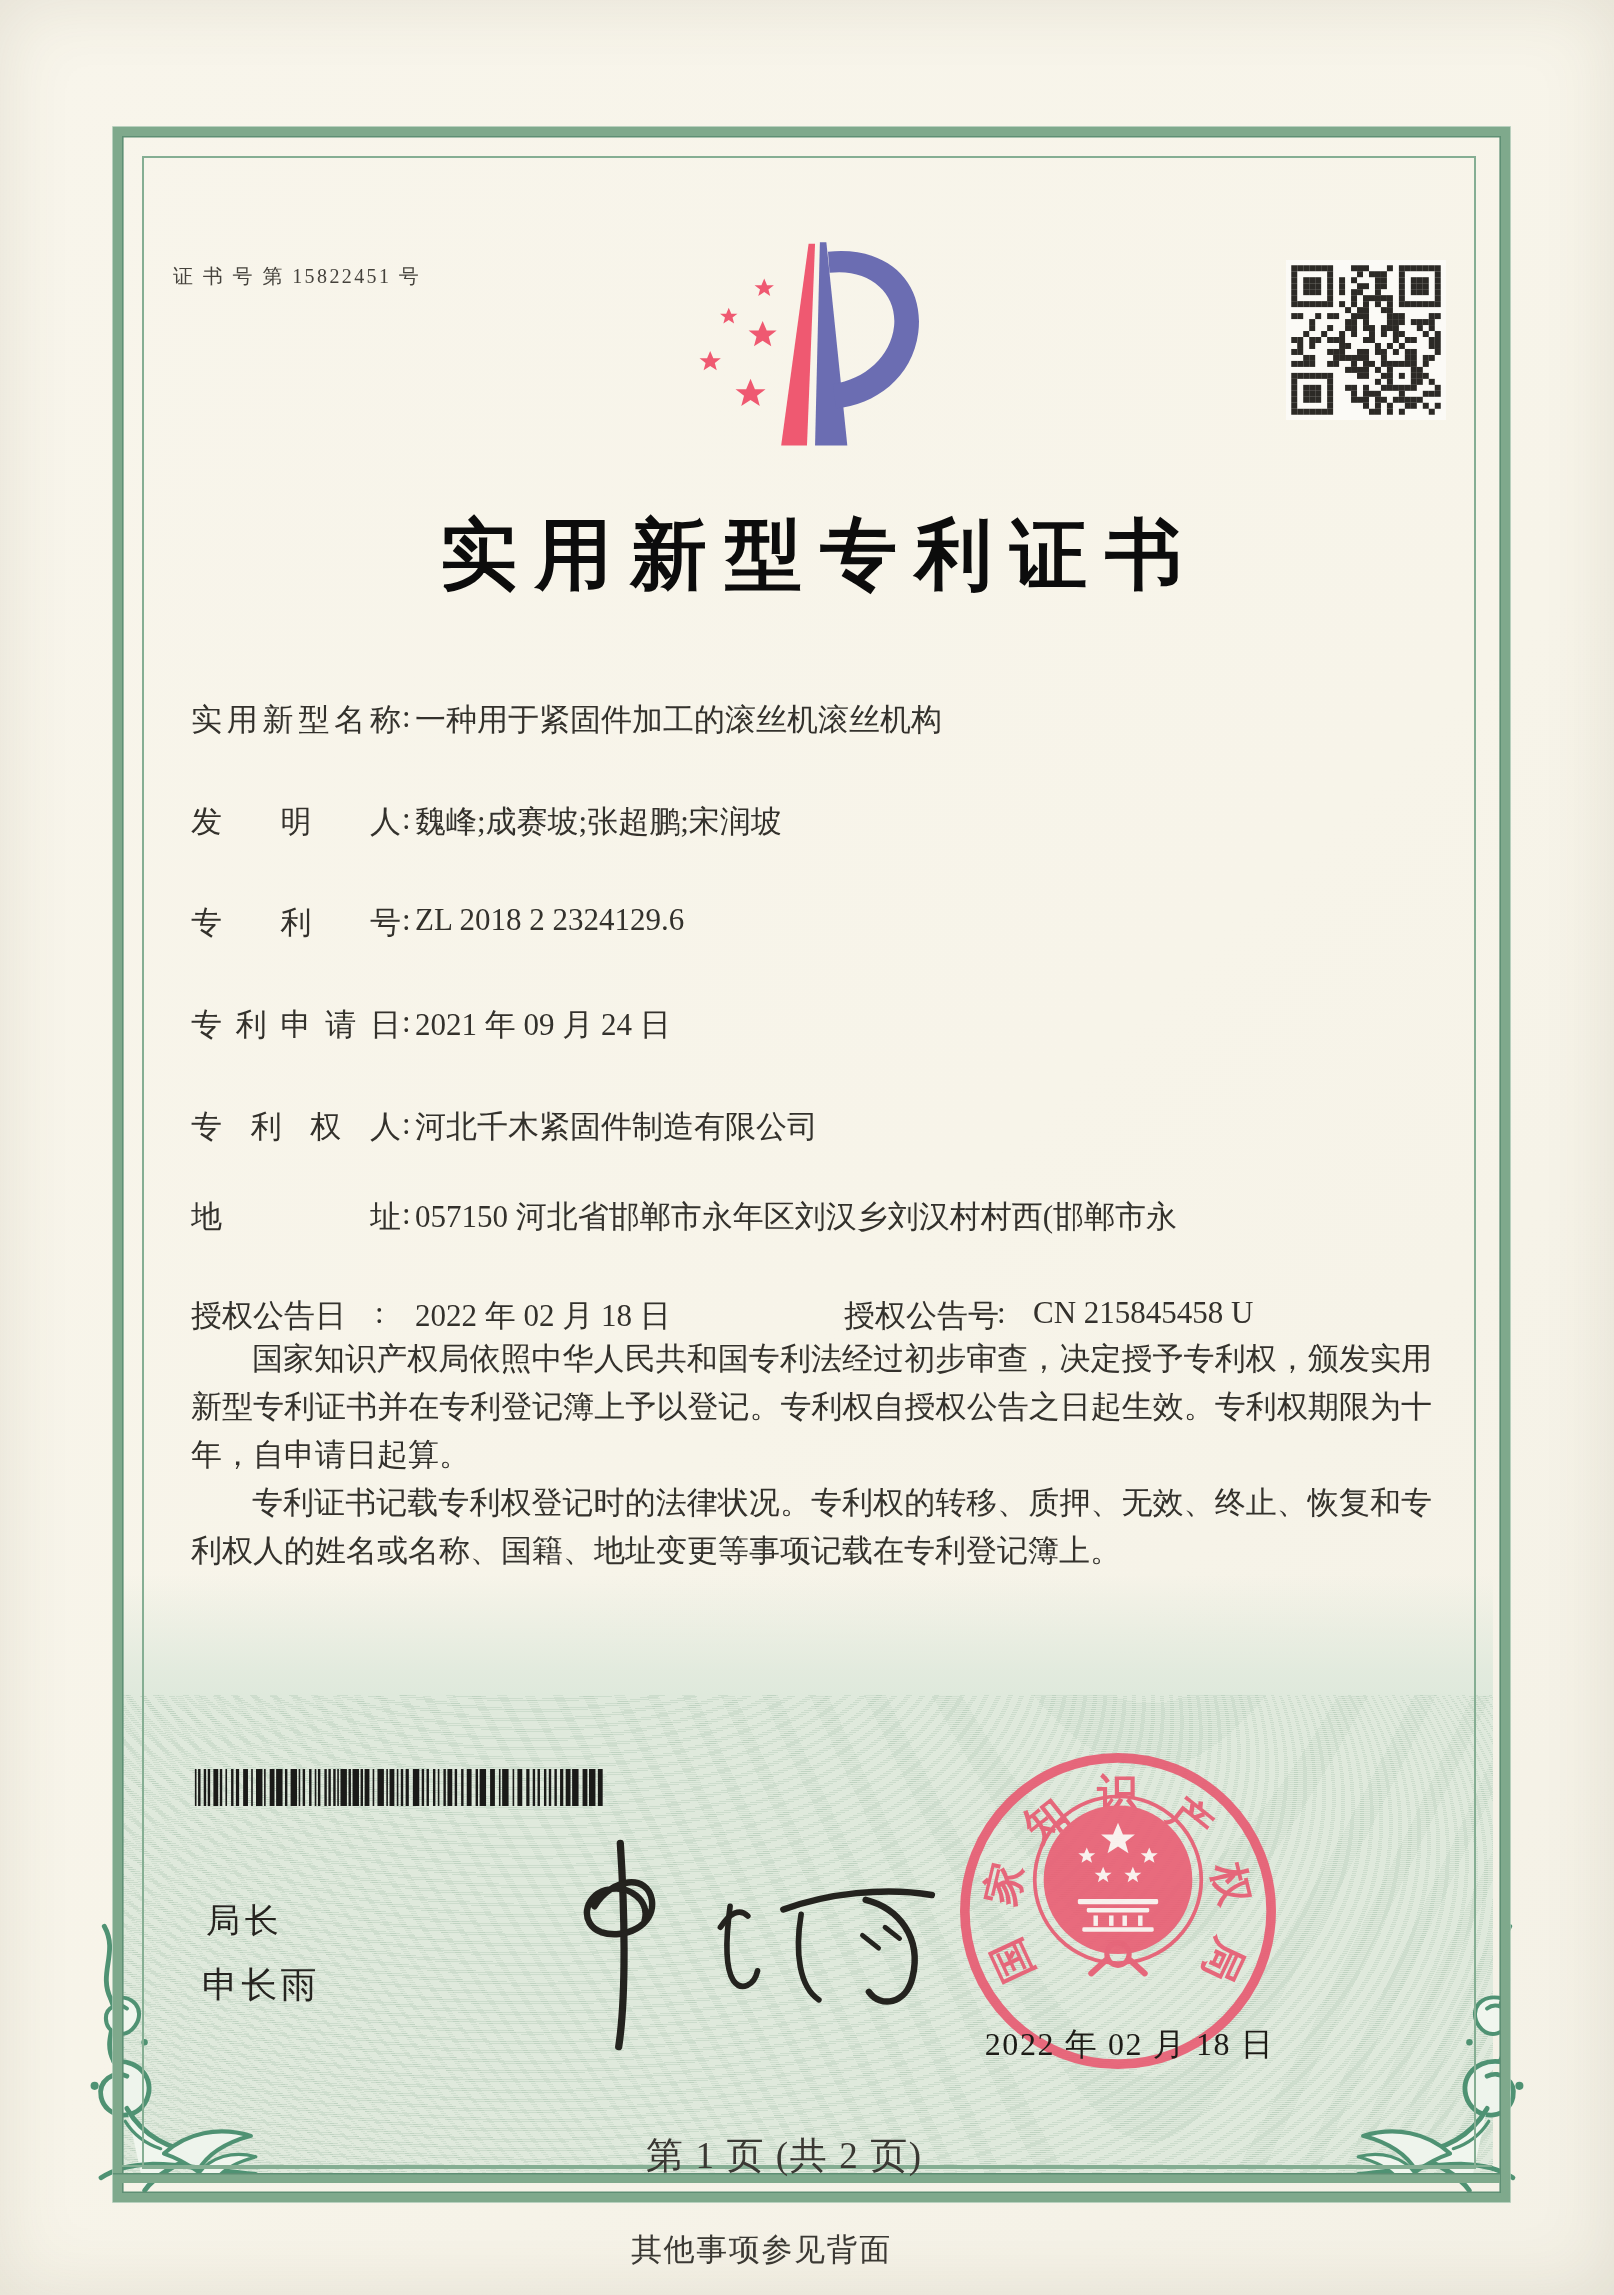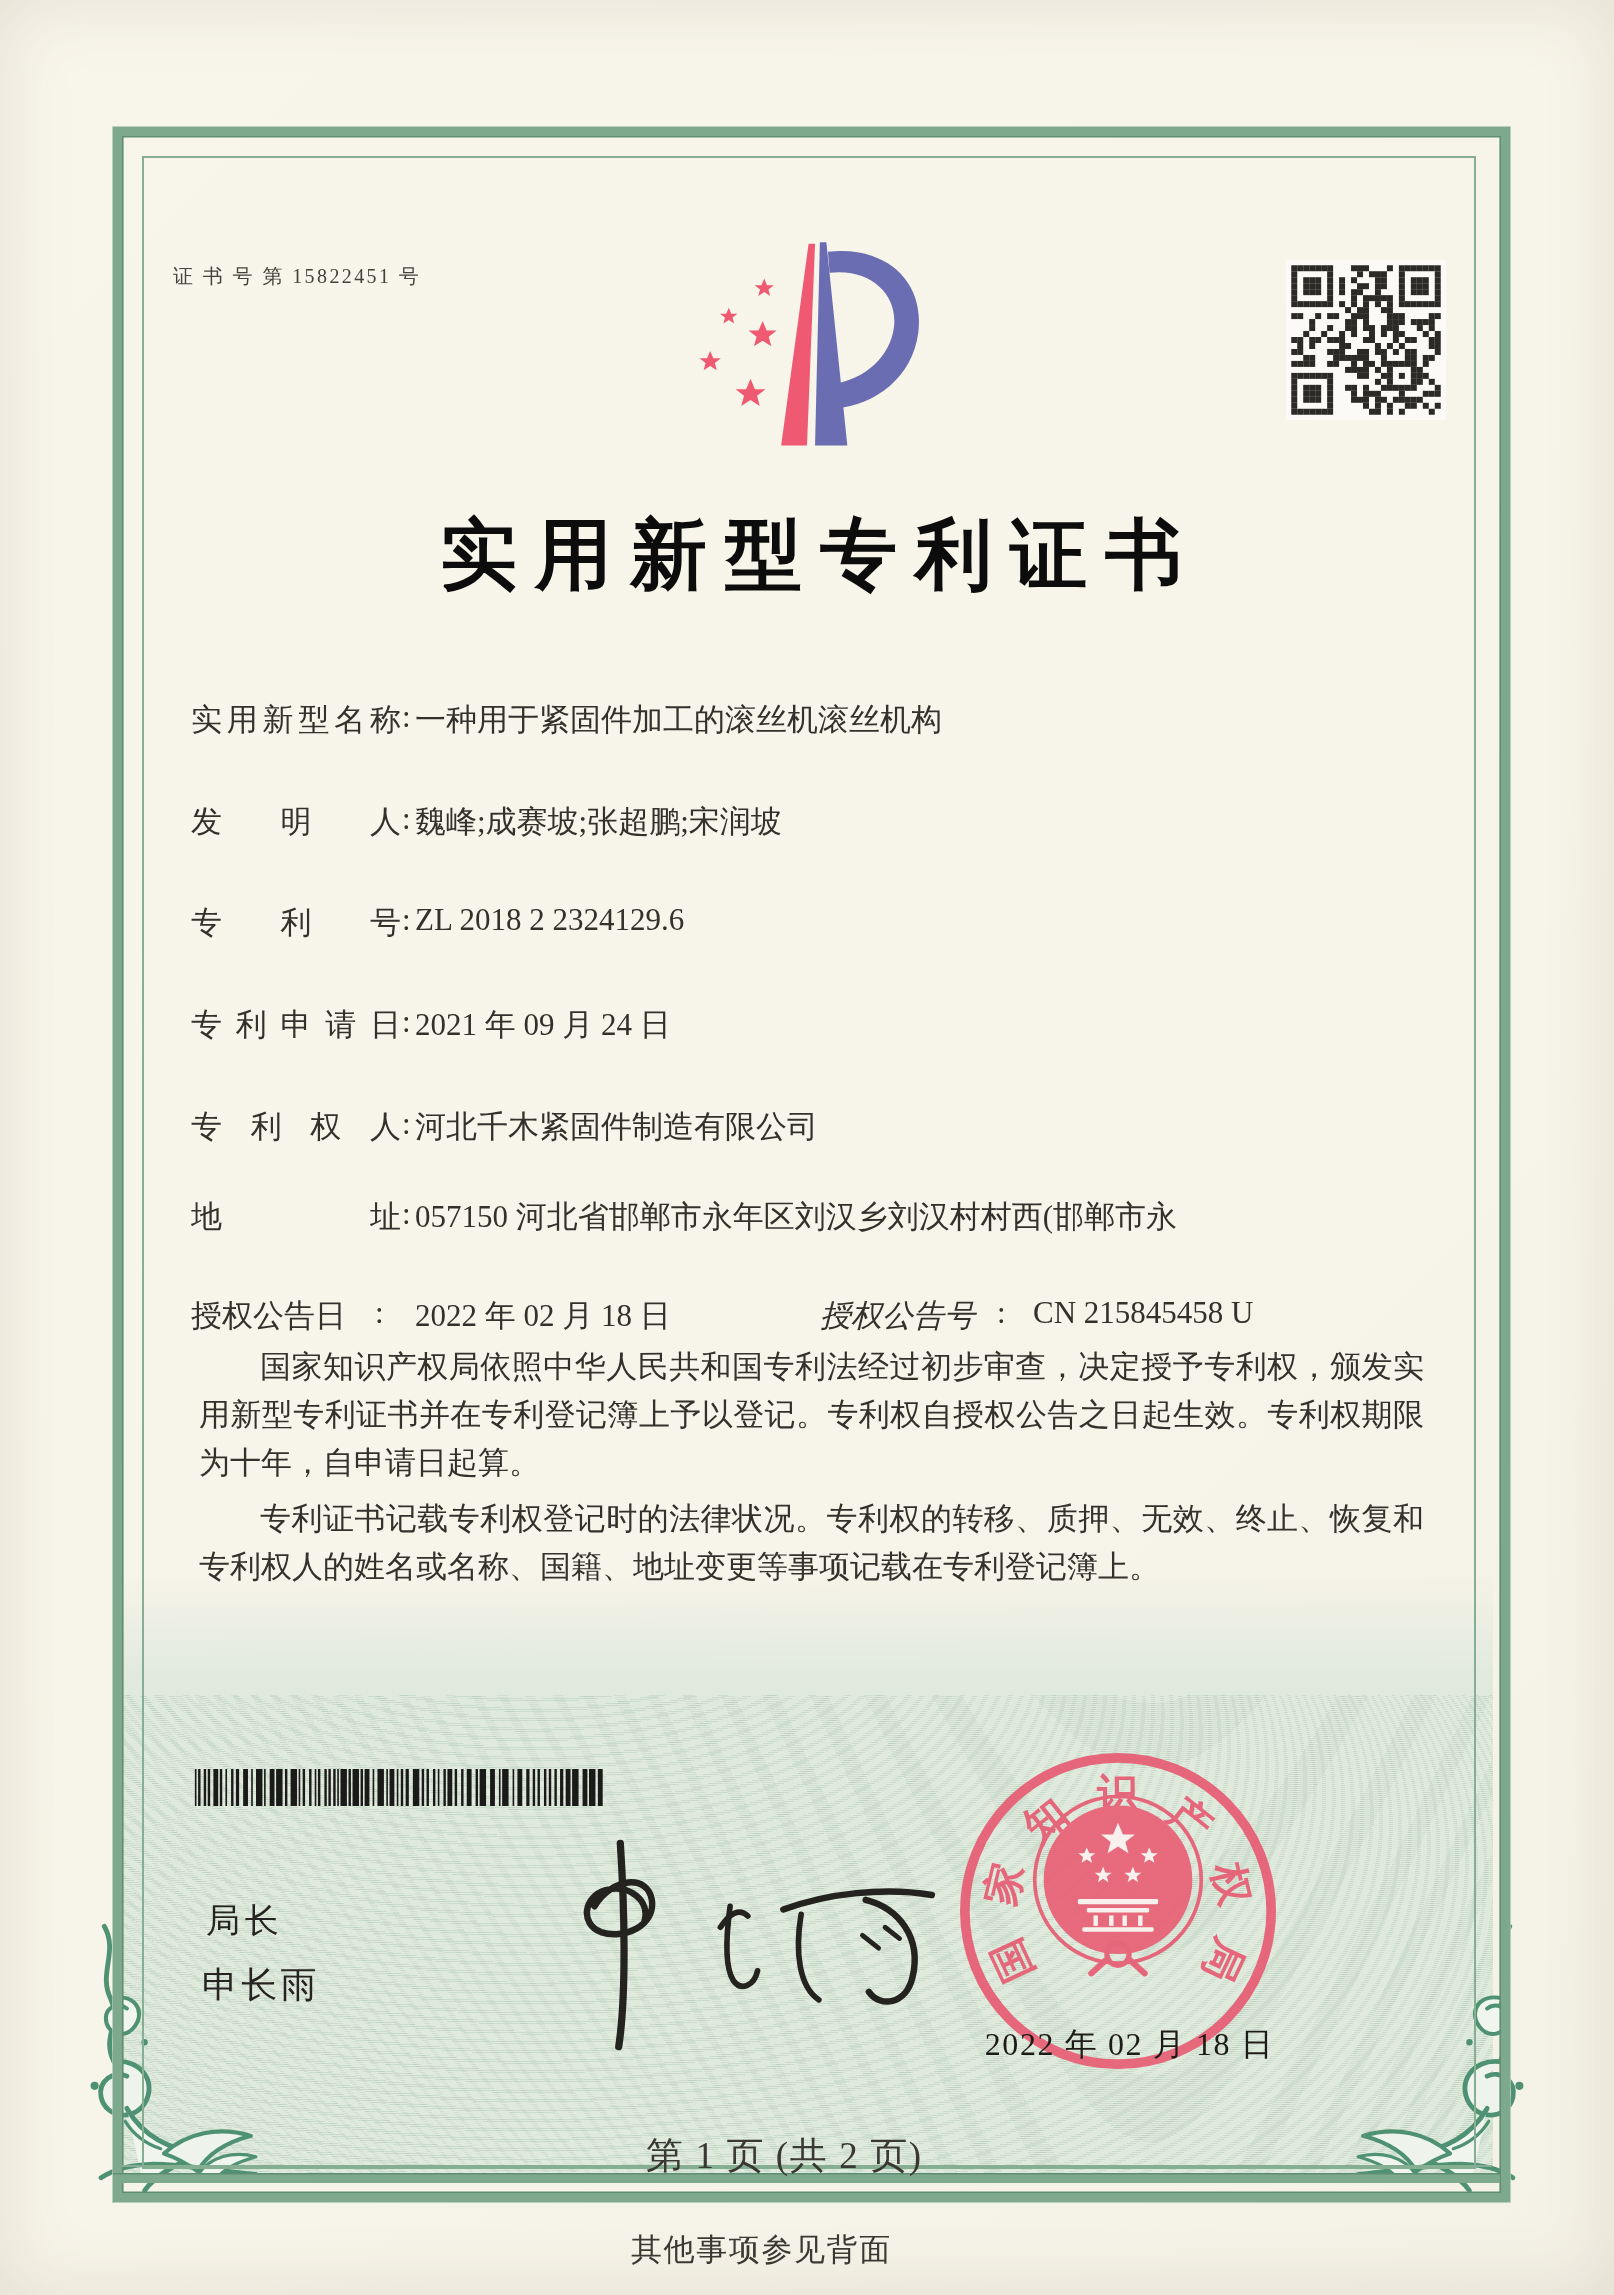--- a/index.html
+++ b/index.html
@@ -23,21 +23,21 @@
   .title{left:820px;top:504px;transform:translateX(-50%);font-size:77px;font-weight:700;
          letter-spacing:18px;color:#0c0c0c;}
   .row{position:absolute;left:191px;width:1259px;height:48px;font-size:31px;color:#33312c;}
   .jlabel{position:absolute;left:0;top:0;width:210px;display:flex;justify-content:space-between;}
   .colon{position:absolute;left:211px;top:0;}
   .rowval{position:absolute;left:224px;top:0;white-space:nowrap;}
   .addr2{position:absolute;left:224px;top:45px;white-space:nowrap;}
   .glabel{position:absolute;top:0;white-space:nowrap;text-align:center;}
   .paras{position:absolute;left:191px;top:1335px;width:1241px;font-size:31px;line-height:48px;
          color:#33312c;text-align:justify;word-break:break-all;}
-  .paras p{margin:8px;text-indent:61px;}
+  .paras p{margin:0;text-indent:61px;}
   .commissioner-title{left:206px;top:1898px;font-size:34px;letter-spacing:4.8px;color:#262420;}
   .commissioner-name{left:202px;top:1961px;font-size:36px;letter-spacing:3.2px;color:#262420;}
   .seal-date{left:960px;top:2023px;width:339px;text-align:center;font-size:32px;
              letter-spacing:1.6px;color:#1d1b17;}
   .footer-page{left:646px;top:2131px;font-size:37px;letter-spacing:1.6px;color:#3a3833;}
   .footer-note{left:631px;top:2229px;font-size:31px;letter-spacing:1.6px;color:#3a3833;}
   .bline-thin{position:absolute;left:122px;top:2165px;width:1370px;height:2.4px;background:#85ae93;}
   .bline-thick{position:absolute;left:113px;top:2173px;width:1387px;height:9.7px;background:#7fa98c;
                box-shadow:inset 0 1.6px 0 #5e8f74;}
   svg{position:absolute;overflow:visible;}
@@ -469,21 +469,21 @@
         <span>地</span>
         <span>址</span>
       </div>
     <div class="colon">:</div>
     <div class="rowval">057150 河北省邯郸市永年区刘汉乡刘汉村村西(邯郸市永</div>
   </div>
   <div class="row" style="top:1295px;">
     <div class="glabel" style="left:0;">授权公告日</div>
     <div class="glabel" style="left:184px;">:</div>
     <div class="glabel" style="left:224px;">2022 年 02 月 18 日</div>
-    <div class="glabel" style="left:629px;font-style:italic;">授权公告号</div>
+    <div class="glabel" style="left:653px;">授权公告号</div>
     <div class="glabel" style="left:806px;">:</div>
     <div class="glabel" style="left:842px;">CN 215845458 U</div>
   </div>
 
   <div class="paras">
     <p>国家知识产权局依照中华人民共和国专利法经过初步审查，决定授予专利权，颁发实用新型专利证书并在专利登记簿上予以登记。专利权自授权公告之日起生效。专利权期限为十年，自申请日起算。</p>
     <p>专利证书记载专利权登记时的法律状况。专利权的转移、质押、无效、终止、恢复和专利权人的姓名或名称、国籍、地址变更等事项记载在专利登记簿上。</p>
   </div>
 
   <svg id="barcode" style="left:194px;top:1769px;" width="416" height="37" viewBox="0 0 515 46">

